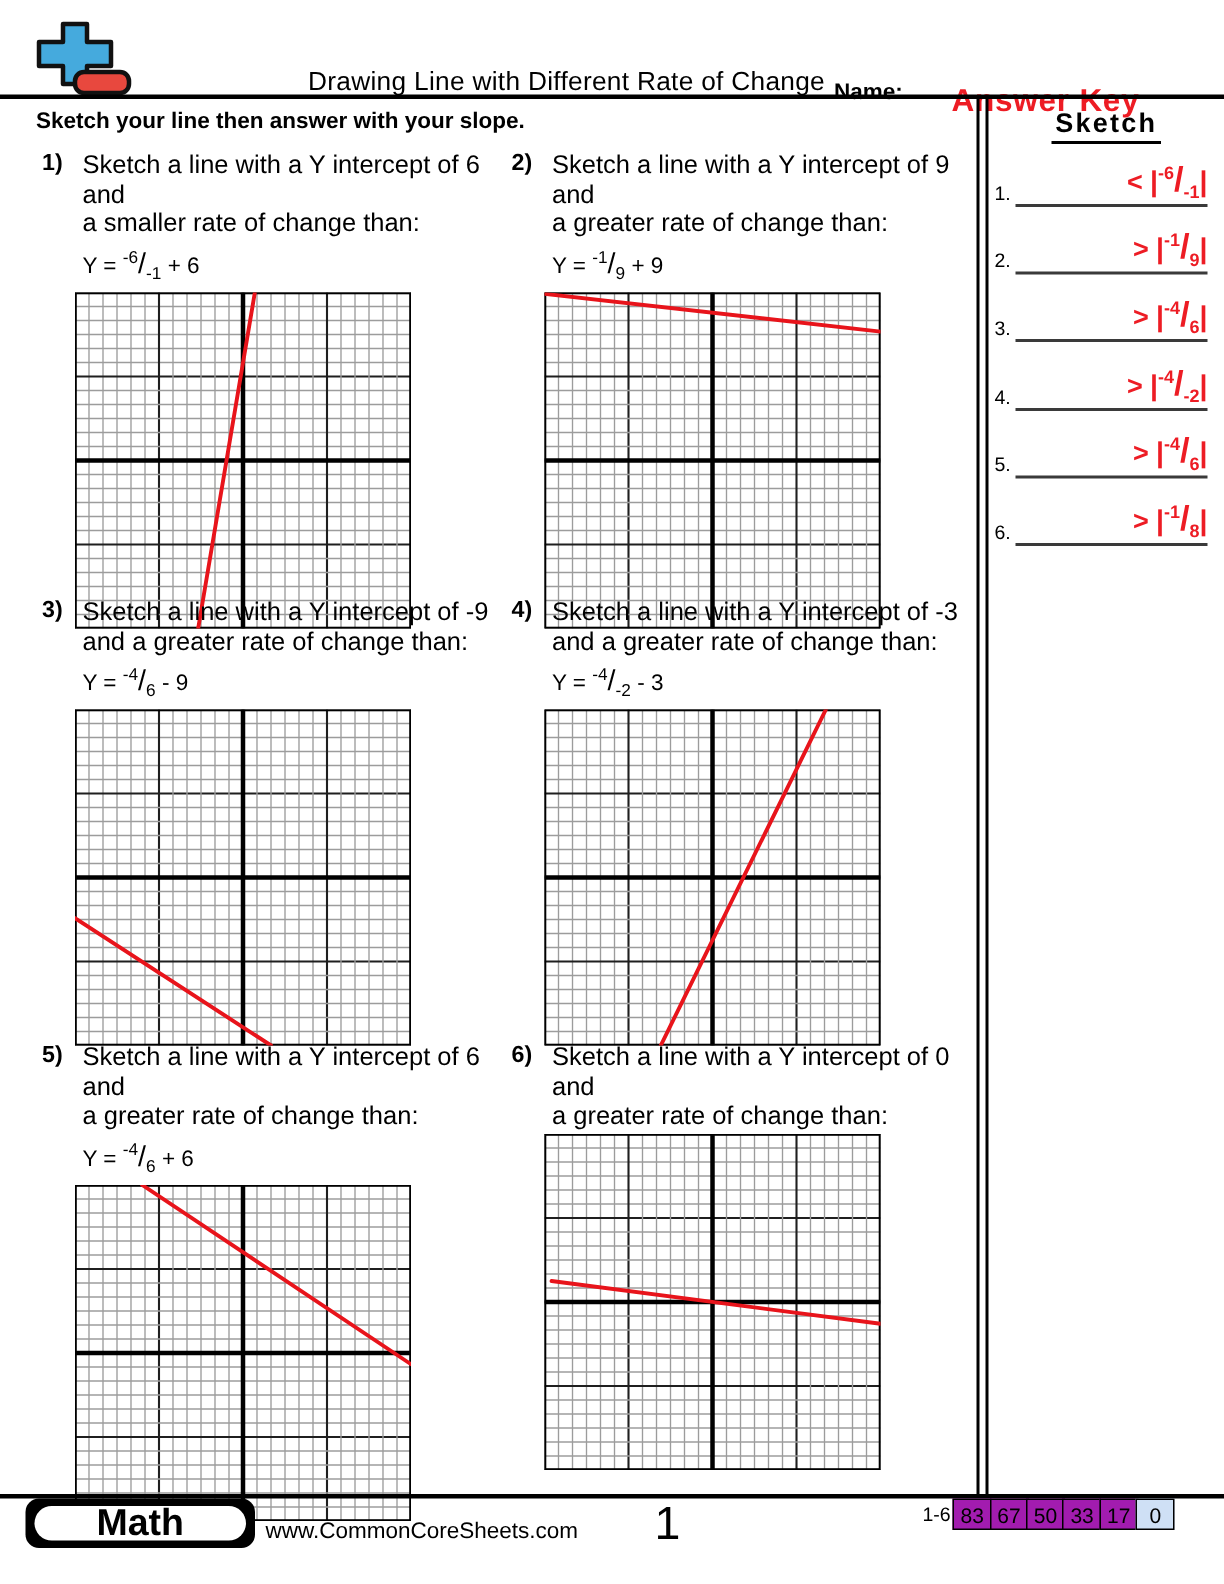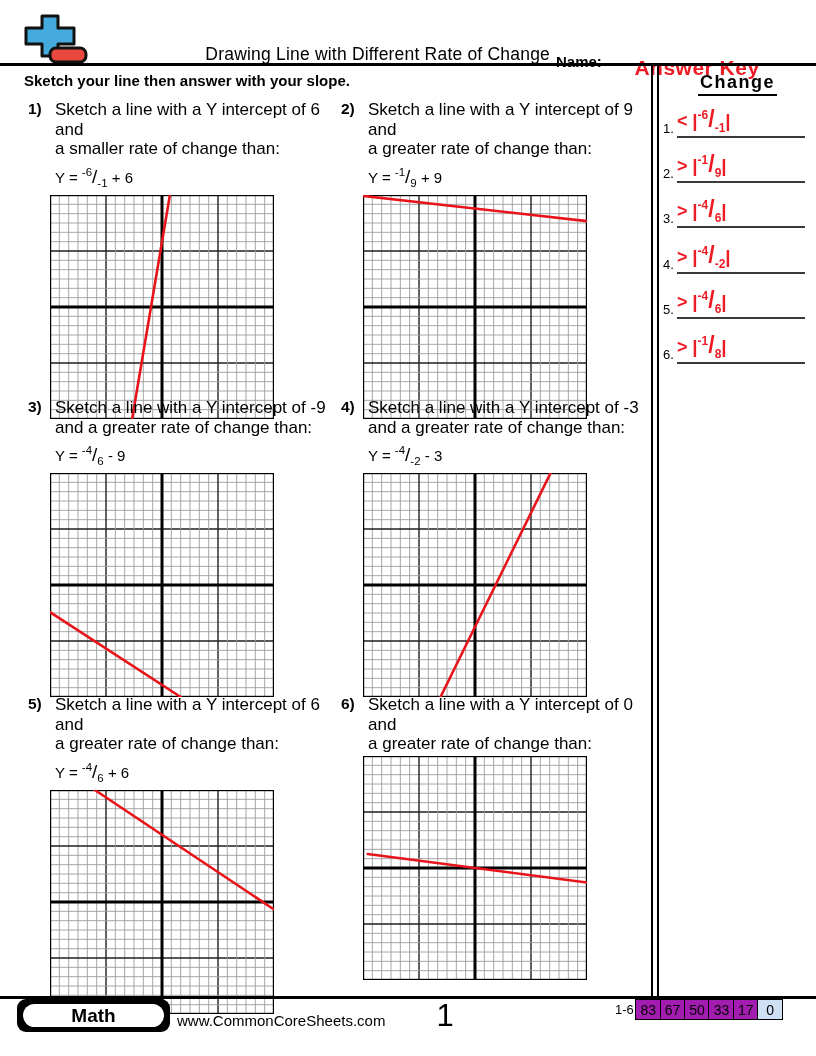--- a/index.html
+++ b/index.html
@@ -20,21 +20,21 @@
   .div-a{position:absolute;left:651px;top:66px;width:2px;height:931px;background:#000;}
   .div-b{position:absolute;left:657px;top:66px;width:2px;height:931px;background:#000;}
 
   
   .answers-col{position:absolute;left:661px;top:72px;width:153px;}
   .answers-title{text-align:center;font-size:18px;font-weight:bold;letter-spacing:1.5px;}
   .answers-title span{display:inline-block;border-bottom:2.5px solid #000;padding:0 2px 1px 2px;}
   .ans-item{position:absolute;left:0;height:45px;width:150px;}
   .ans-num{position:absolute;left:2px;bottom:5px;font-size:13px;}
   .ans-rule{position:absolute;left:16px;right:6px;bottom:3px;border-bottom:2px solid #3a3a3a;}
-  .ans-val{position:absolute;left:16px;right:6px;bottom:6px;text-align:left;
+  .ans-val{position:absolute;left:16px;right:6px;bottom:6px;text-align:right;
            font-size:17px;font-weight:bold;white-space:nowrap;}
   .ans-val .cmp{font-size:18px;}
   .ans-val .bar{font-size:19px;font-weight:bold;}
   .ans-val sup{font-size:12px;vertical-align:8px;letter-spacing:0;}
   .ans-val sub{font-size:12px;vertical-align:-5px;}
   .ans-val .sl{font-size:23px;font-weight:bold;}
 
   
   .prob{position:absolute;width:306px;}
   .p-head{display:flex;}
@@ -45,21 +45,21 @@
   .p-eq sub{font-size:11.5px;vertical-align:-4px;}
   .p-eq .sl{font-size:19px;}
   .p-grid{margin-left:22px;margin-top:2px;display:block;}
 
   
   .footer-rule{position:absolute;left:0;top:996px;width:816px;height:2.5px;background:#000;}
   .logo{position:absolute;left:17px;top:999px;width:153px;height:33px;background:#000;
         border-radius:9px;display:flex;align-items:center;justify-content:center;}
   .logo-pill{width:141px;height:23px;background:#fff;border-radius:13px;
              display:flex;align-items:center;justify-content:center;
-             font-size:19px;font-weight:bold;}
+             font-size:25px;font-weight:bold;}
   .site{position:absolute;left:177px;top:1012px;font-size:15px;}
   .pageno{position:absolute;left:400px;top:998px;width:90px;text-align:center;font-size:31px;}
   .scorebar{position:absolute;left:615px;top:999px;display:flex;align-items:center;}
   .score-label{font-size:13px;margin-right:3px;}
   .score-box{width:24px;height:19px;border:1.6px solid #000;margin-left:-1.6px;
              display:flex;align-items:center;justify-content:center;font-size:14px;background:#a21caf;}
 </style>
 </head>
 <body>
 
@@ -74,21 +74,21 @@
   <div class="name-label">Name:</div>
   <div class="name-value" id="answer-key" style="color: rgb(237, 28, 36);">Answer Key</div>
   <div class="header-rule"></div>
   <div class="instructions">Sketch your line then answer with your slope.</div>
 
   <div class="div-a"></div>
   <div class="div-b"></div>
 
   <div class="answers-col">
     <div class="answers-title">
-      <span>Change</span>
+      <span>Sketch</span>
     </div>
     <div id="answers-list">
         <div class="ans-item" style="top: 24px;">
           <span class="ans-num">1.</span>
           <span class="ans-rule"></span>
           <span class="ans-val" style="color:#ed1c24"><span class="cmp">&lt;</span> <span class="bar">|</span><sup>-6</sup><span class="sl">/</span><sub>-1</sub><span class="bar">|</span></span>
         </div>
         <div class="ans-item" style="top: 69.2px;">
           <span class="ans-num">2.</span>
           <span class="ans-rule"></span>

